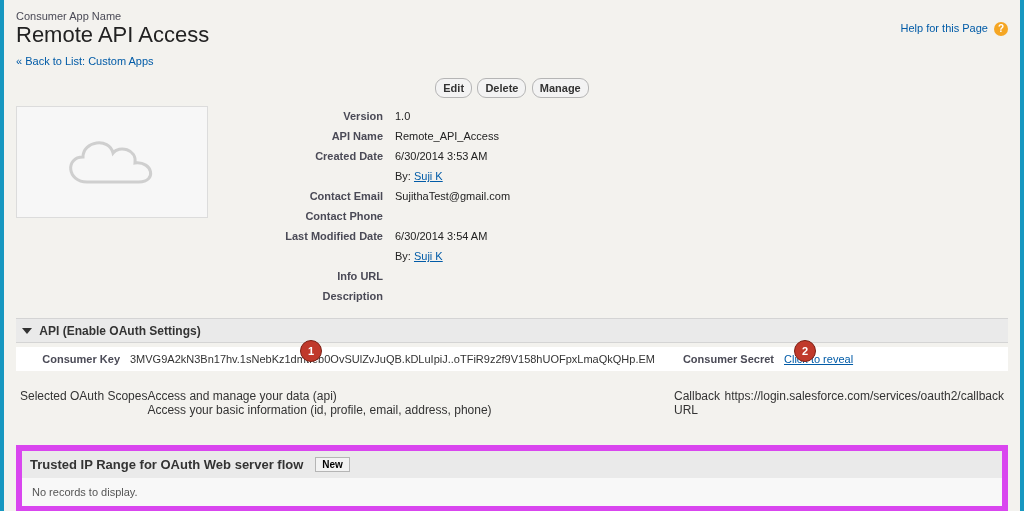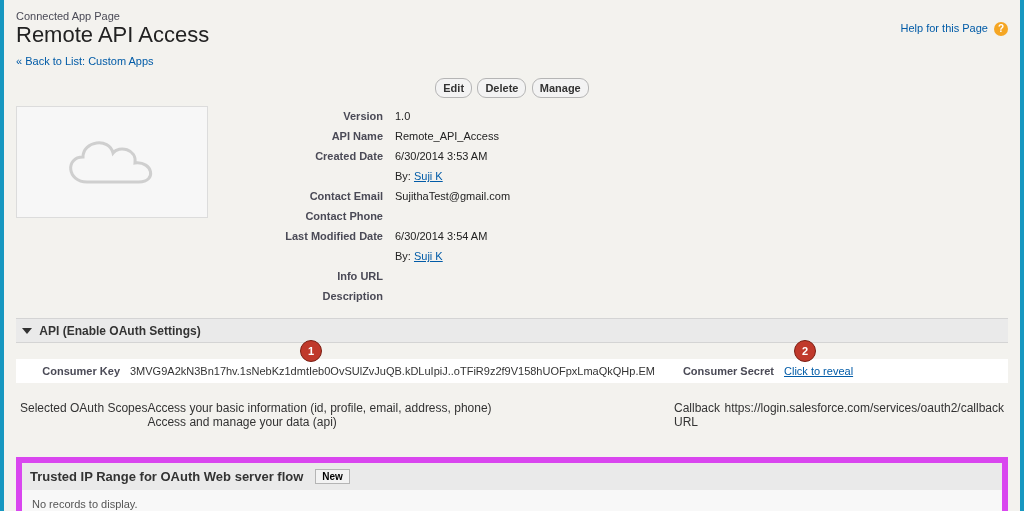--- a/index.html
+++ b/index.html
@@ -16,21 +16,21 @@
   .detail-area{display:flex;align-items:flex-start}
   .cloud-thumb{width:190px;height:110px;border:1px solid #dcdcdc;background:#f7f7f7;margin-right:20px;display:flex;align-items:center;justify-content:center;flex-shrink:0}
   .cloud-thumb svg{display:block}
   table.detail{border-collapse:collapse;width:760px}
   table.detail td.label{width:155px;text-align:right;color:#4a4a56;font-size:11px;padding:4px 12px 4px 0;vertical-align:top;font-weight:bold}
   table.detail td.value{text-align:left;font-size:11px;padding:4px 0;vertical-align:top;color:#222}
   .user-link{color:#015ba7;text-decoration:underline}
   .section-header{background:#eaeaea;border:1px solid #d4d4d4;border-left:none;border-right:none;padding:4px 6px;font-weight:bold;font-size:12px;margin-top:12px}
   .section-header .caret{display:inline-block;width:0;height:0;border-left:5px solid transparent;border-right:5px solid transparent;border-top:6px solid #333;margin-right:4px;vertical-align:middle}
   .section-header .title-text{vertical-align:middle}
-  .api-row{display:flex;width:100%;margin-top:16px}
+  .api-row{display:flex;width:100%;margin-top:4px}
   .api-left{display:flex;padding:6px 4px;flex:1;align-items:flex-start}
   .api-right{display:flex;padding:6px 4px;width:330px;align-items:flex-start}
   .api-row .k{width:100px;text-align:right;font-size:11px;font-weight:bold;color:#4a4a56;padding-right:10px;flex-shrink:0}
   .api-row .v{font-size:11px;word-break:break-all}
   .highlight{background:#fff}
   .reveal{color:#015ba7;text-decoration:underline;cursor:pointer}
   .api-row2{display:flex;width:100%;margin-top:12px}
   .badge{position:absolute;width:20px;height:20px;border-radius:50%;background:#c0392b;color:#fff;text-align:center;line-height:20px;font-size:11px;font-weight:bold;border:1px solid #7b1f14;z-index:5}
   .trusted-box{border:6px solid #d946ef;margin-top:22px;background:#f8f8f8}
   .trusted-header{background:#eaeaea;padding:6px 8px;font-weight:bold;font-size:13px;display:flex;align-items:center;gap:12px}
@@ -40,21 +40,21 @@
   .badge2{left:790px;top:340px}
 </style>
 </head>
 <body>
 
 <div class="page">
   <div class="badge badge1">1</div>
   <div class="badge badge2">2</div>
 
   <div class="header-row">
-    <div class="app-name-label">Connected App Page</div>
+    <div class="app-name-label">Consumer App Name</div>
     <h1 class="app-title">Remote API Access</h1>
     <div class="help-link">
       <a href="#"><span>Help for this Page</span></a>
       <span class="help-icon">?</span>
     </div>
   </div>
 
   <a href="#" class="back-link">« Back to List: Custom Apps</a>
 
   <div class="button-bar">
@@ -128,22 +128,22 @@
     <div class="api-right highlight">
       <div class="k">Consumer Secret</div>
       <div class="v"><span class="reveal">Click to reveal</span></div>
     </div>
   </div>
 
   <div class="api-row2">
     <div class="api-left">
       <div class="k">Selected OAuth Scopes</div>
       <div class="v">
+        <div>Access and manage your data (api)</div>
         <div>Access your basic information (id, profile, email, address, phone)</div>
-        <div>Access and manage your data (api)</div>
       </div>
     </div>
     <div class="api-right">
       <div class="k">Callback URL</div>
       <div class="v">https://login.salesforce.com/services/oauth2/callback</div>
     </div>
   </div>
 
   <div class="trusted-box">
     <div class="trusted-header">

